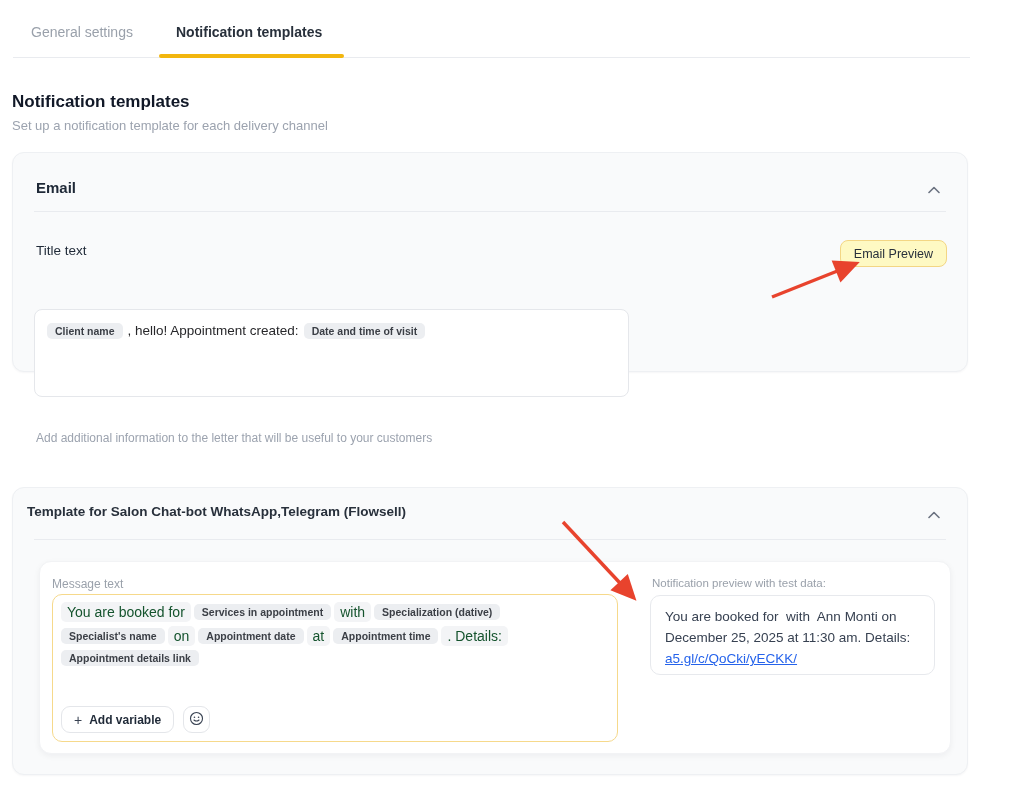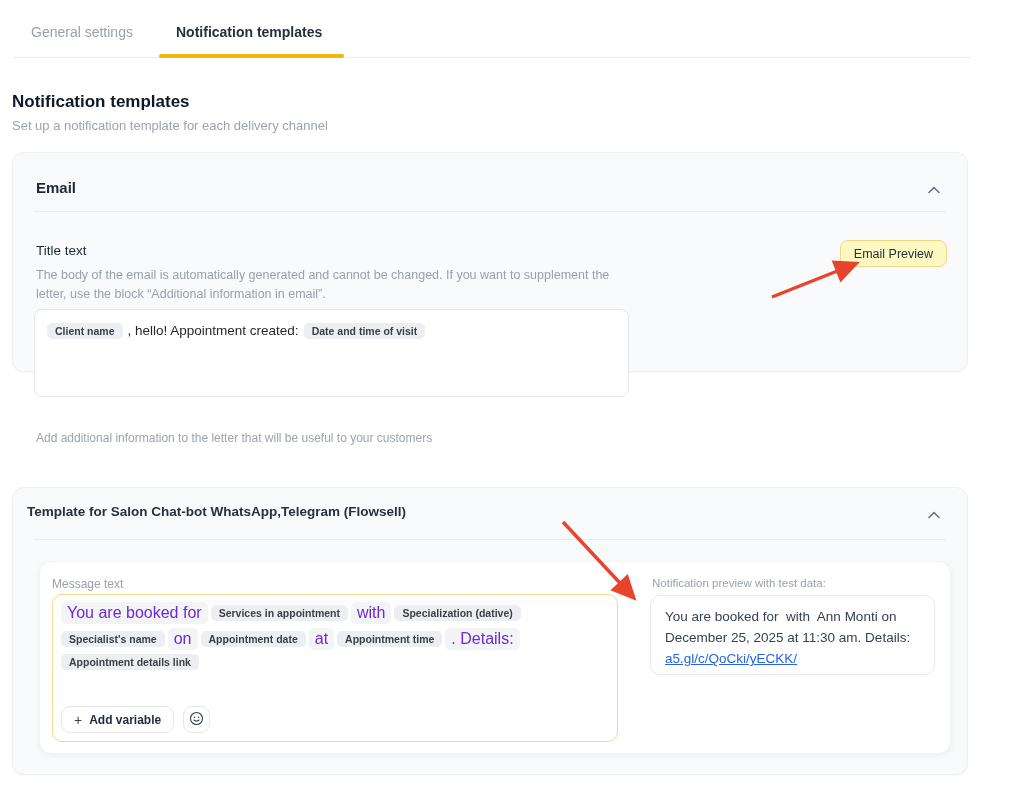--- a/index.html
+++ b/index.html
@@ -29,21 +29,21 @@
   .card1-divider { top:58px; }
   .label-title-text { position:absolute; left:23px; top:90px; font-size:13.5px; font-weight:500; color:#1f2937; }
   .email-desc { position:absolute; left:23px; top:113px; width:600px; font-size:12.5px; line-height:19px; color:#9aa1ab; }
   .email-preview-btn { position:absolute; right:20px; top:87px; height:27px; padding:0 13px; background:#fef9c3; border:1px solid #f3d684; border-radius:8px; font-family:"Liberation Sans",sans-serif; font-size:12.5px; font-weight:500; color:#28303b; cursor:pointer; }
 
   .email-template-box { position:absolute; left:21px; top:156px; width:595px; height:88px; background:#ffffff; border:1px solid #e5e7eb; border-radius:8px; padding:9px 12px; }
 
   .tok { display:inline-block; vertical-align:middle; margin:2px 3px 2px 0; }
   .tok-chip { background:#eceef1; border-radius:5px; padding:2px 8px; font-size:10.5px; font-weight:700; color:#3b3f46; }
   .tok-text { font-size:13.5px; color:#27272a; padding:2px 2px; }
-  .tok-plain { font-size:16px; color:#6d28d9; background:#f3f4f6; border-radius:5px; padding:2px 6px; }
+  .tok-plain { font-size:14px; color:#14532d; background:#f3f4f6; border-radius:5px; padding:2px 6px; }
 
   .addinfo-row { position:absolute; left:23px; top:252px; display:flex; align-items:center; gap:9px; cursor:pointer; }
   .addinfo-label { font-size:13px; font-weight:700; color:#1f2937; }
   .addinfo-hint { position:absolute; left:23px; top:278px; font-size:12px; color:#9ca3af; }
 
   .card2-title { position:absolute; left:14px; top:16px; font-size:13.5px; font-weight:700; color:#28303b; }
   .card2-divider { top:51px; }
 
   .panel { position:absolute; left:26px; top:73px; width:912px; height:193px; background:#ffffff; border:1px solid #f2f3f5; border-radius:12px; box-shadow:0 2px 6px rgba(16,24,40,.05); }
   .msg-label { position:absolute; left:12px; top:15px; font-size:12px; color:#9aa1ab; }
@@ -79,21 +79,20 @@
     <button class="chev-btn" style="top:27px;">
       <span>
         <svg width="12" height="8" viewBox="0 0 12 8" fill="none">
             <path d="M1 6.5 L6 1.5 L11 6.5" stroke="#6b7280" stroke-width="1.6" stroke-linecap="round" stroke-linejoin="round"></path>
           </svg>
       </span>
     </button>
     <div class="card-divider card1-divider"></div>
 
     <div class="label-title-text">Title text</div>
-    <div class="email-desc">The body of the email is automatically generated and cannot be changed. If you want to supplement the letter, use the block “Additional information in email”.</div>
     <button class="email-preview-btn">Email Preview</button>
 
     <div class="email-template-box"><span class="tok tok-chip">Client name</span><span class="tok tok-text">, hello! Appointment created:</span><span class="tok tok-chip">Date and time of visit</span></div>
 
     <div class="addinfo-hint">Add additional information to the letter that will be useful to your customers</div>
   </div>
 
   <div class="card card-2">
     <div class="card2-title">Template for Salon Chat-bot WhatsApp,Telegram (Flowsell)</div>
     <button class="chev-btn" style="top:17px;">

